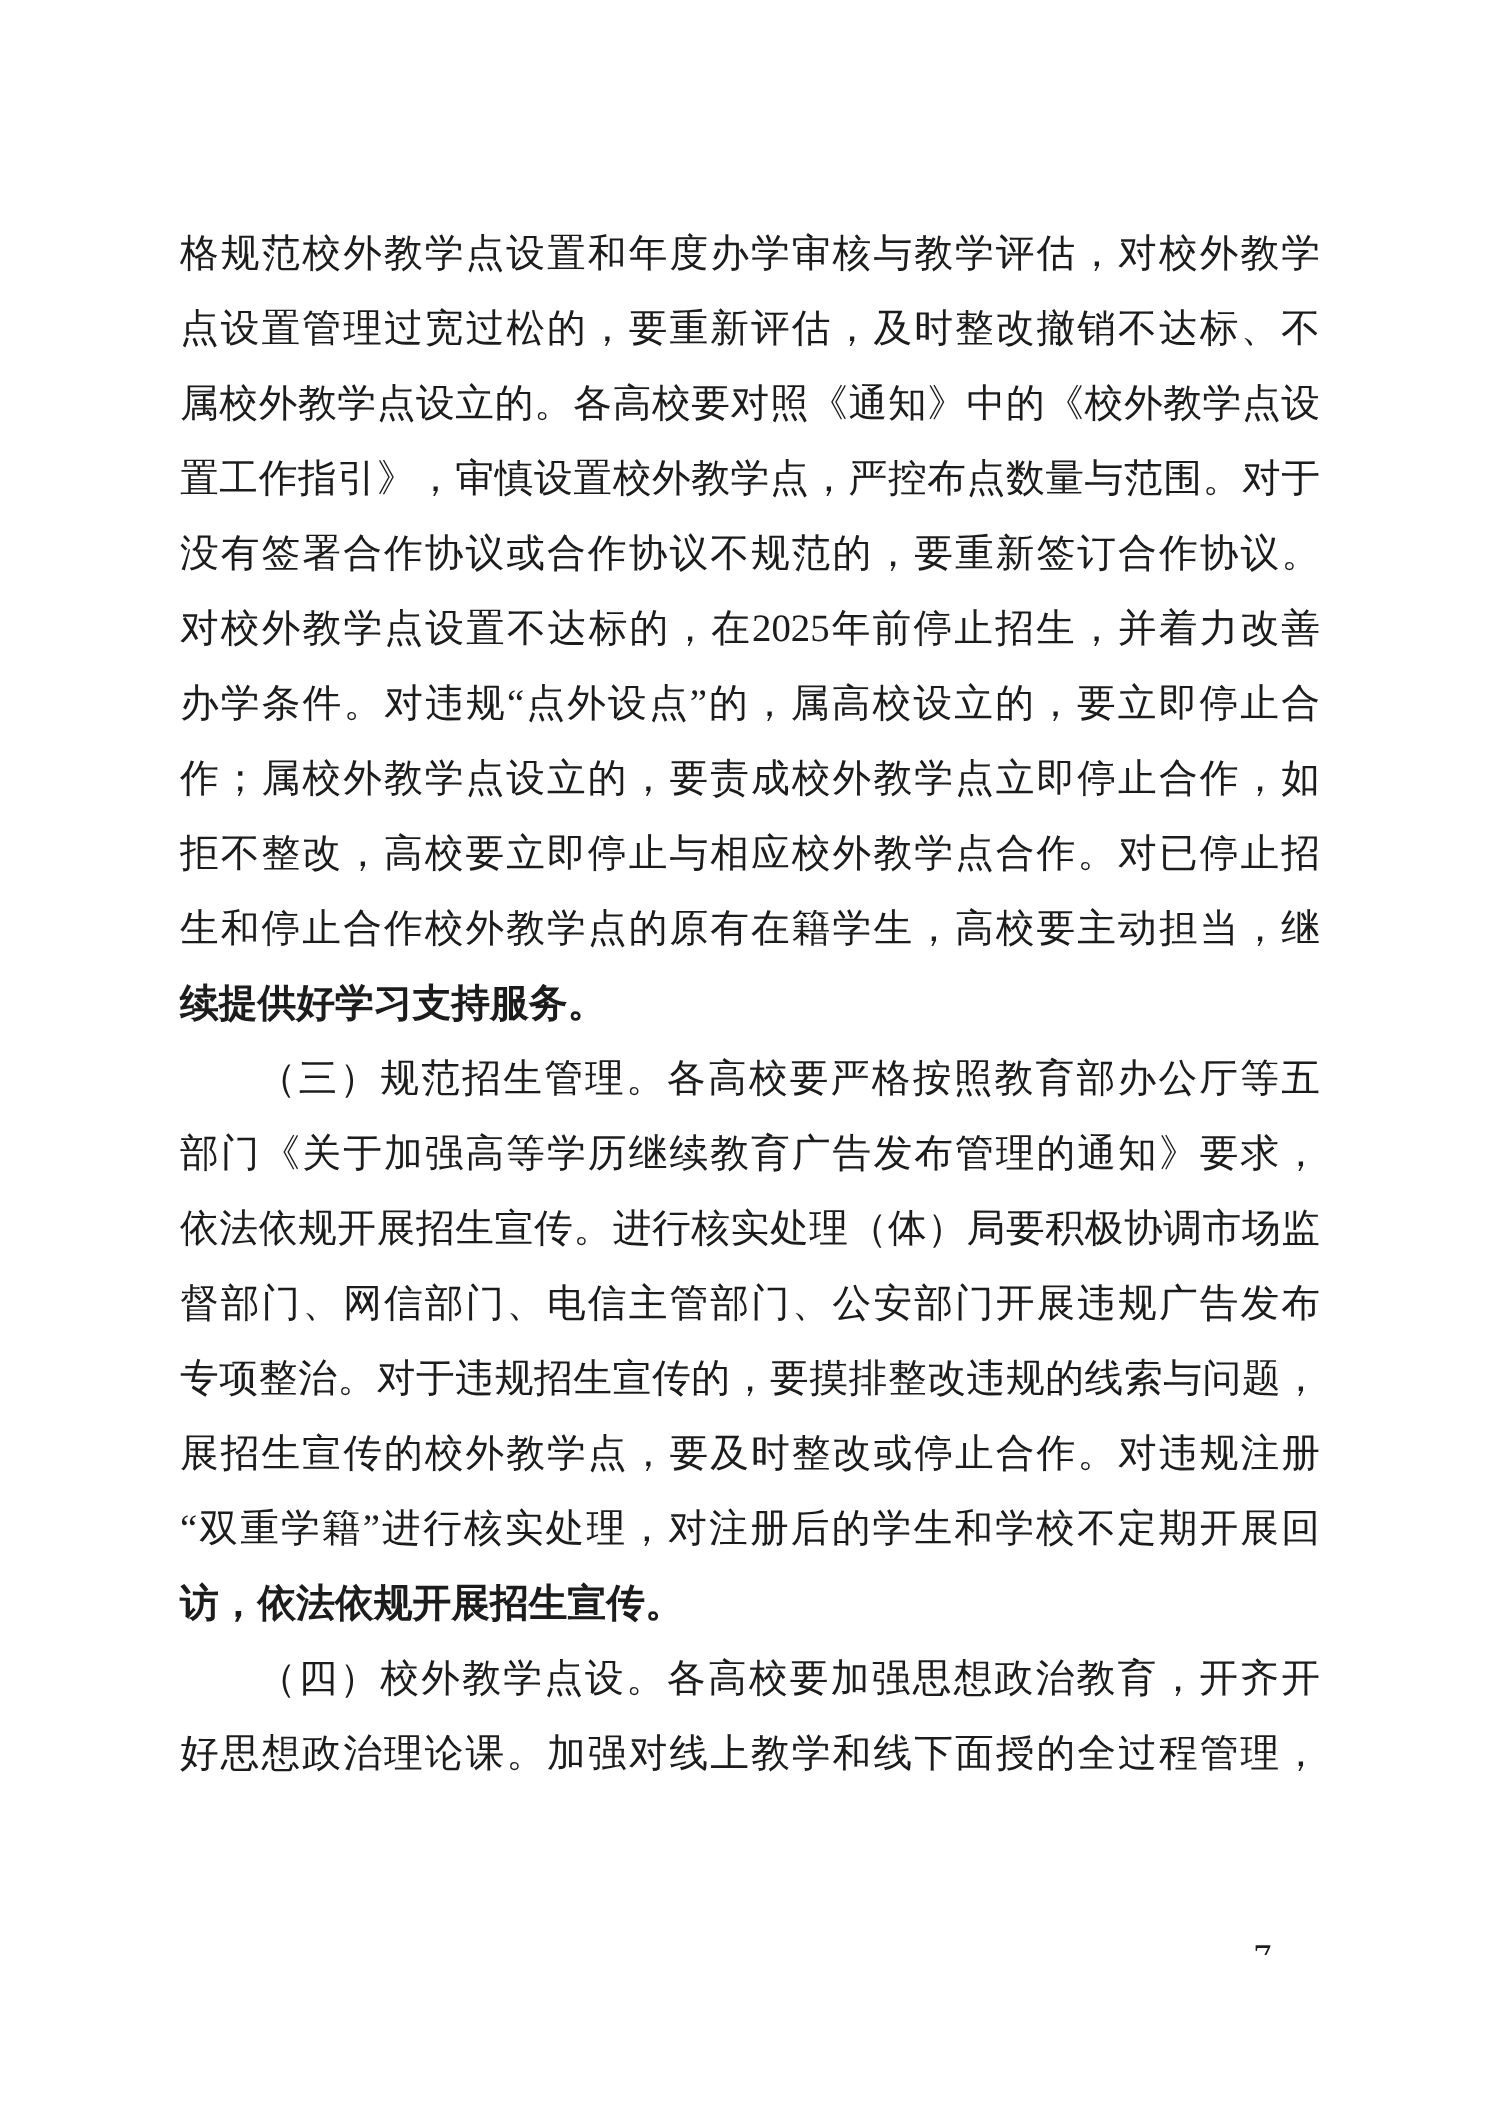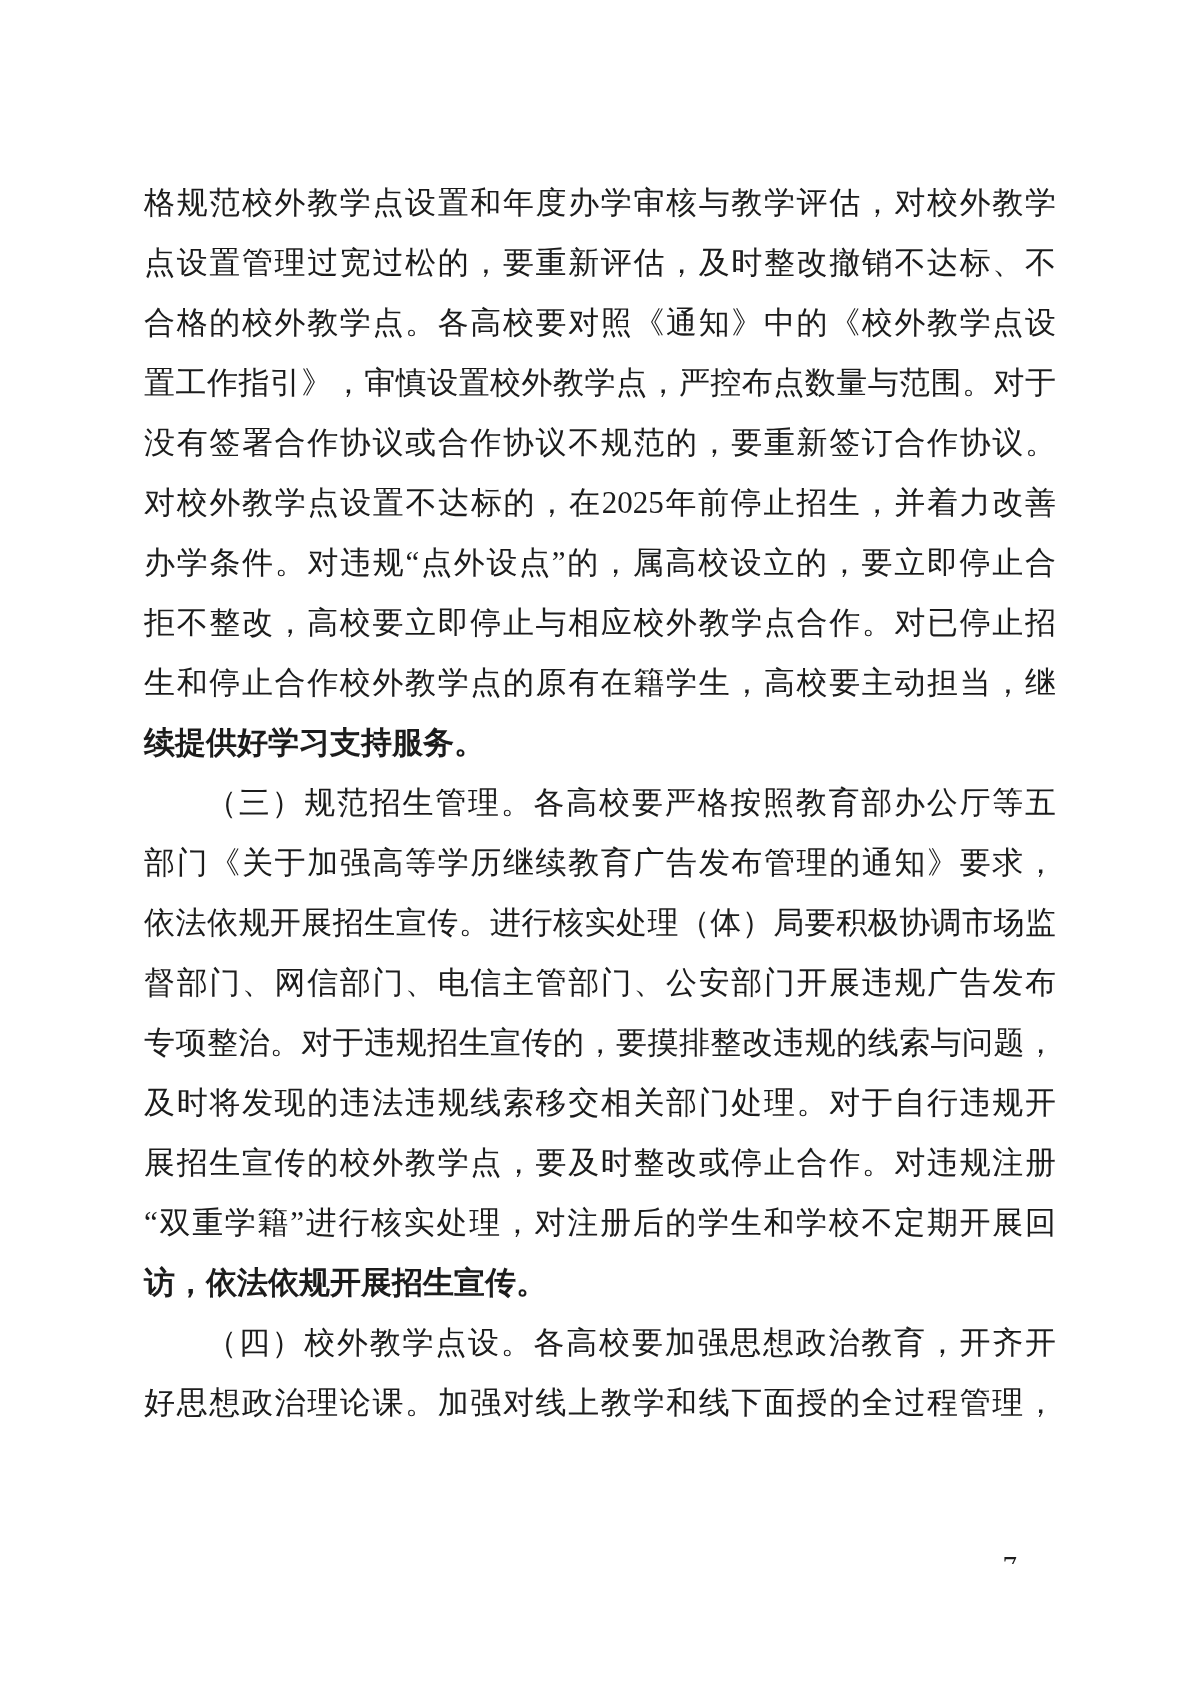--- a/index.html
+++ b/index.html
@@ -50,34 +50,34 @@
     letter-spacing: 1px;
   }
 </style>
 </head>
 <body>
 
 <div class="page">
   <div class="textblock">
     <div class="line">格规范校外教学点设置和年度办学审核与教学评估，对校外教学</div>
     <div class="line">点设置管理过宽过松的，要重新评估，及时整改撤销不达标、不</div>
-    <div class="line">合格的校外教学点。各高校要对照《通知》中的《校外教学点设</div>
+    <div class="line">属校外教学点设立的。各高校要对照《通知》中的《校外教学点设</div>
     <div class="line">置工作指引》，审慎设置校外教学点，严控布点数量与范围。对于</div>
     <div class="line">没有签署合作协议或合作协议不规范的，要重新签订合作协议。</div>
     <div class="line">对校外教学点设置不达标的，在2025年前停止招生，并着力改善</div>
     <div class="line">办学条件。对违规“点外设点”的，属高校设立的，要立即停止合</div>
+    <div class="line">作；属校外教学点设立的，要责成校外教学点立即停止合作，如</div>
     <div class="line">拒不整改，高校要立即停止与相应校外教学点合作。对已停止招</div>
     <div class="line">生和停止合作校外教学点的原有在籍学生，高校要主动担当，继</div>
     <div class="line short">续提供好学习支持服务。</div>
     <div class="line indent">（三）规范招生管理。各高校要严格按照教育部办公厅等五</div>
     <div class="line">部门《关于加强高等学历继续教育广告发布管理的通知》要求，</div>
     <div class="line">依法依规开展招生宣传。进行核实处理（体）局要积极协调市场监</div>
     <div class="line">督部门、网信部门、电信主管部门、公安部门开展违规广告发布</div>
     <div class="line">专项整治。对于违规招生宣传的，要摸排整改违规的线索与问题，</div>
-    <div class="line">及时将发现的违法违规线索移交相关部门处理。对于自行违规开</div>
     <div class="line">展招生宣传的校外教学点，要及时整改或停止合作。对违规注册</div>
     <div class="line">“双重学籍”进行核实处理，对注册后的学生和学校不定期开展回</div>
     <div class="line short">访，依法依规开展招生宣传。</div>
     <div class="line indent">（四）校外教学点设。各高校要加强思想政治教育，开齐开</div>
     <div class="line">好思想政治理论课。加强对线上教学和线下面授的全过程管理，</div>
   </div>
   <div class="page-number">—7—</div>
 </div>
 
 </body></html>

